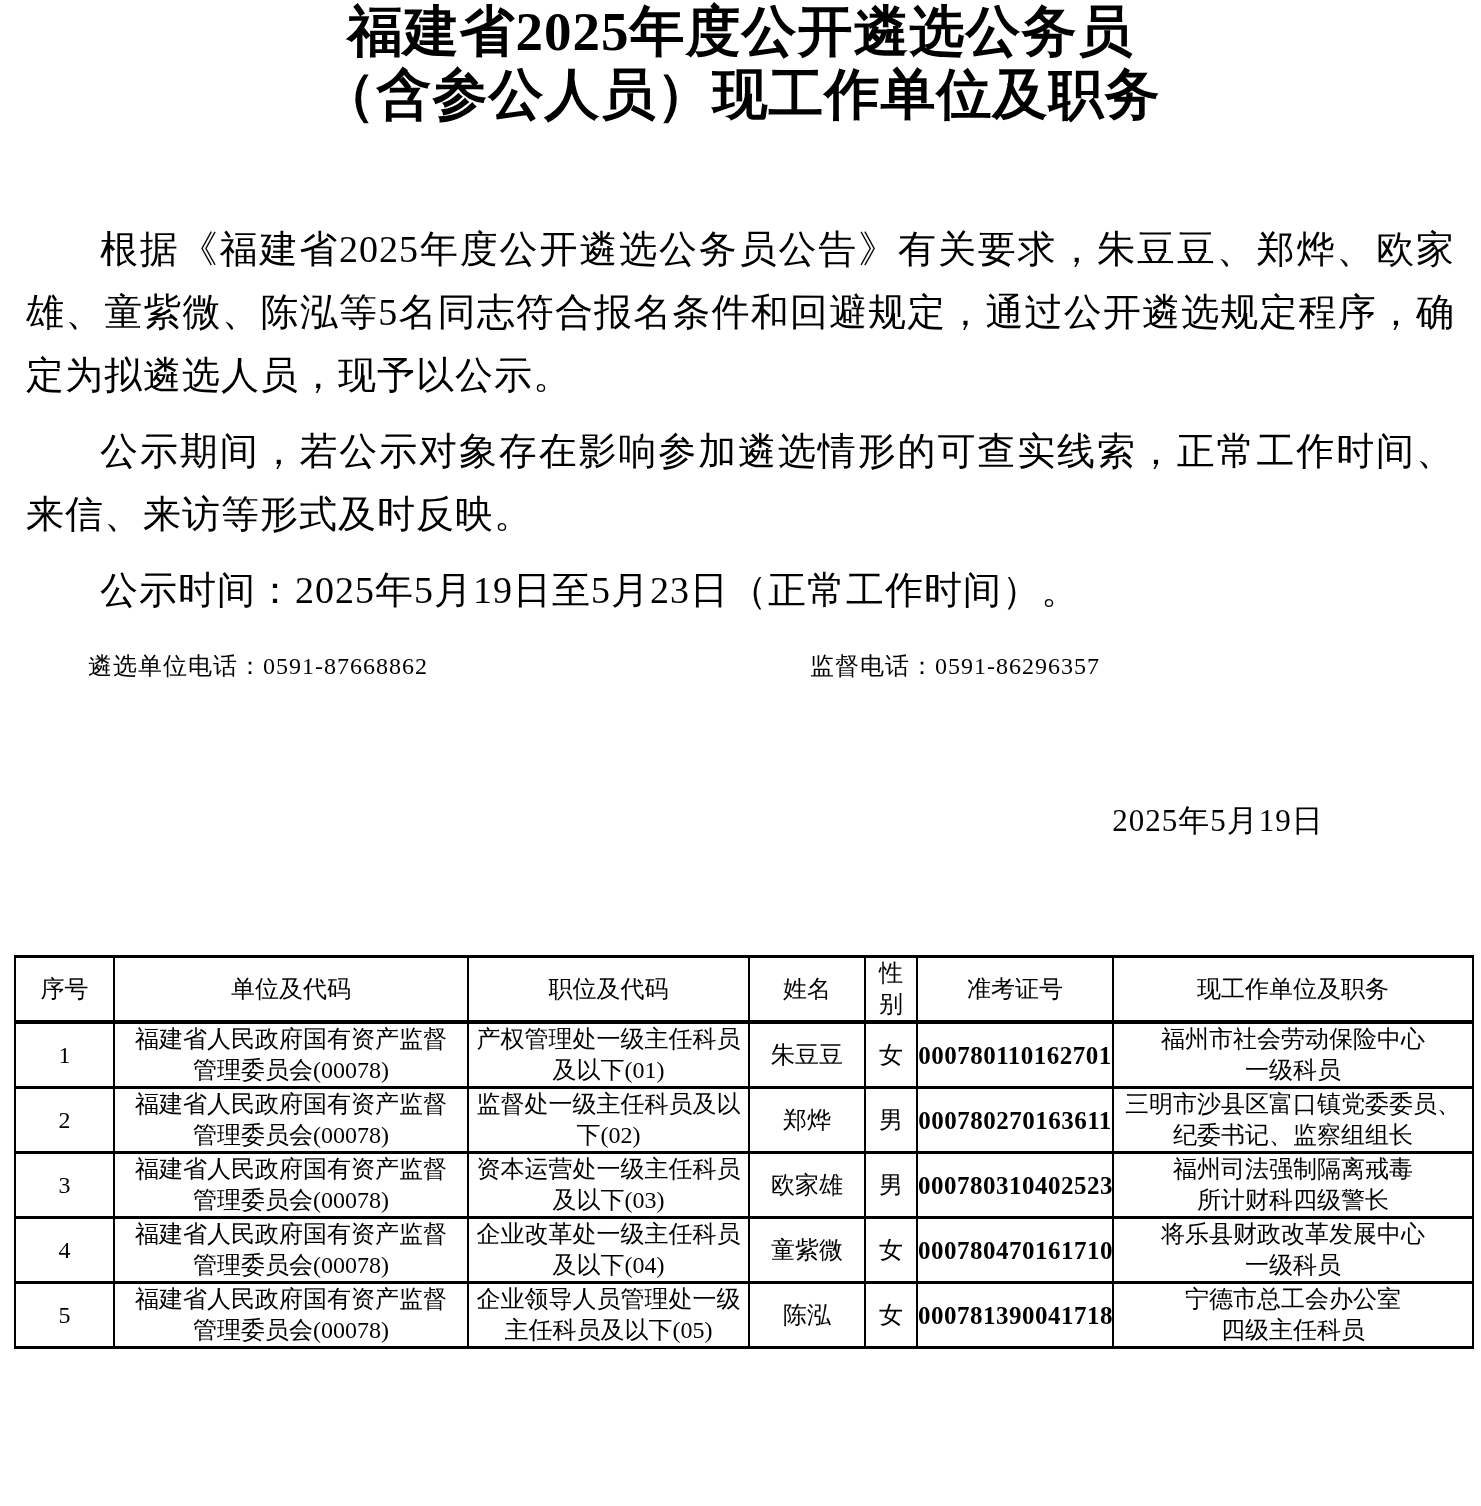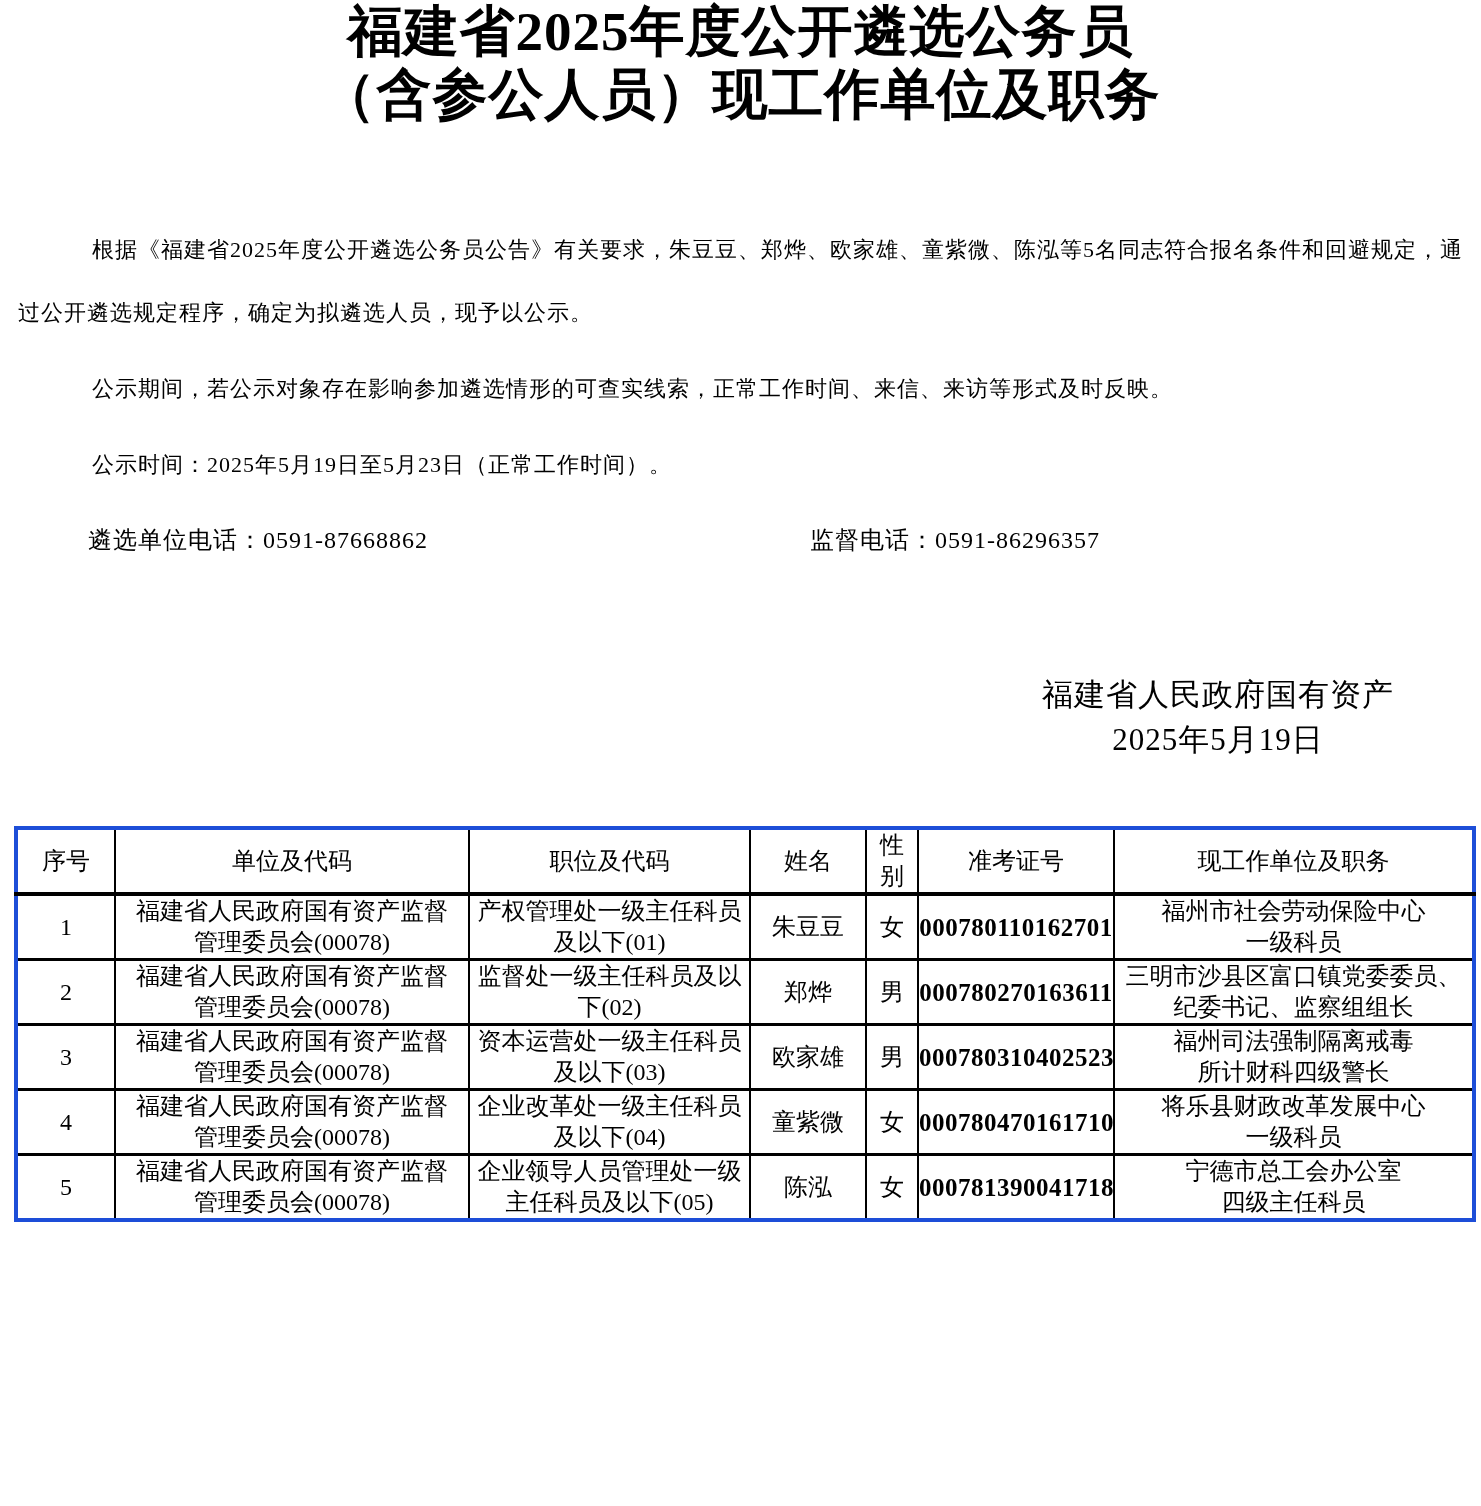--- a/index.html
+++ b/index.html
@@ -22,22 +22,22 @@
   .doc-title {
     margin: 0;
     text-align: center;
     font-size: 55px;
     line-height: 63px;
     font-weight: bold;
     letter-spacing: 1px;
   }
   .doc-title .tl { display: block; }
   .para {
-    margin: 4px;
-    font-size: 22px;
+    margin: 12px;
+    font-size: 38px;
     line-height: 63px;
     text-align: justify;
     text-indent: 74px;
     letter-spacing: 1px;
   }
   .para-first { margin-top: 92px; }
   .para + .para { margin-top: 13px; }
   .phones {
     margin-top: 13px;
     padding-left: 74px;
@@ -52,25 +52,25 @@
   }
   .signature {
     margin: 100px 39px 0 auto;
     width: 420px;
     text-align: center;
     font-size: 31px;
     line-height: 45px;
     letter-spacing: 1px;
   }
   table.roster {
-    margin-top: 64px;
+    margin-top: 112px;
     border-collapse: collapse;
     width: 1458px;
     table-layout: fixed;
-    border: 4px solid #1d4ed8;
+    border: 2px solid #1d4ed8;
   }
   .roster th, .roster td {
     border: 2px solid #000;
     border-top-width: 3px;
     border-bottom-width: 3px;
     text-align: center;
     vertical-align: middle;
     font-weight: normal;
     font-size: 24px;
     line-height: 31px;
@@ -101,21 +101,20 @@
 
   <p class="para para-first">根据《福建省2025年度公开遴选公务员公告》有关要求，朱豆豆、郑烨、欧家雄、童紫微、陈泓等5名同志符合报名条件和回避规定，通过公开遴选规定程序，确定为拟遴选人员，现予以公示。</p>
   <p class="para">公示期间，若公示对象存在影响参加遴选情形的可查实线索，正常工作时间、来信、来访等形式及时反映。</p>
   <p class="para">公示时间：2025年5月19日至5月23日（正常工作时间）。</p>
 
   <div class="phones">
     <span class="phone-left">遴选单位电话：0591-87668862</span><span class="phone-right">监督电话：0591-86296357</span>
   </div>
 
   <div class="signature">
-    <div>福建省人民政府国有资产</div>
     <div>2025年5月19日</div>
   </div>
 
   <table class="roster">
     <colgroup>
       <col style="width:99px">
       <col style="width:354px">
       <col style="width:281px">
       <col style="width:116px">
       <col style="width:52px">

